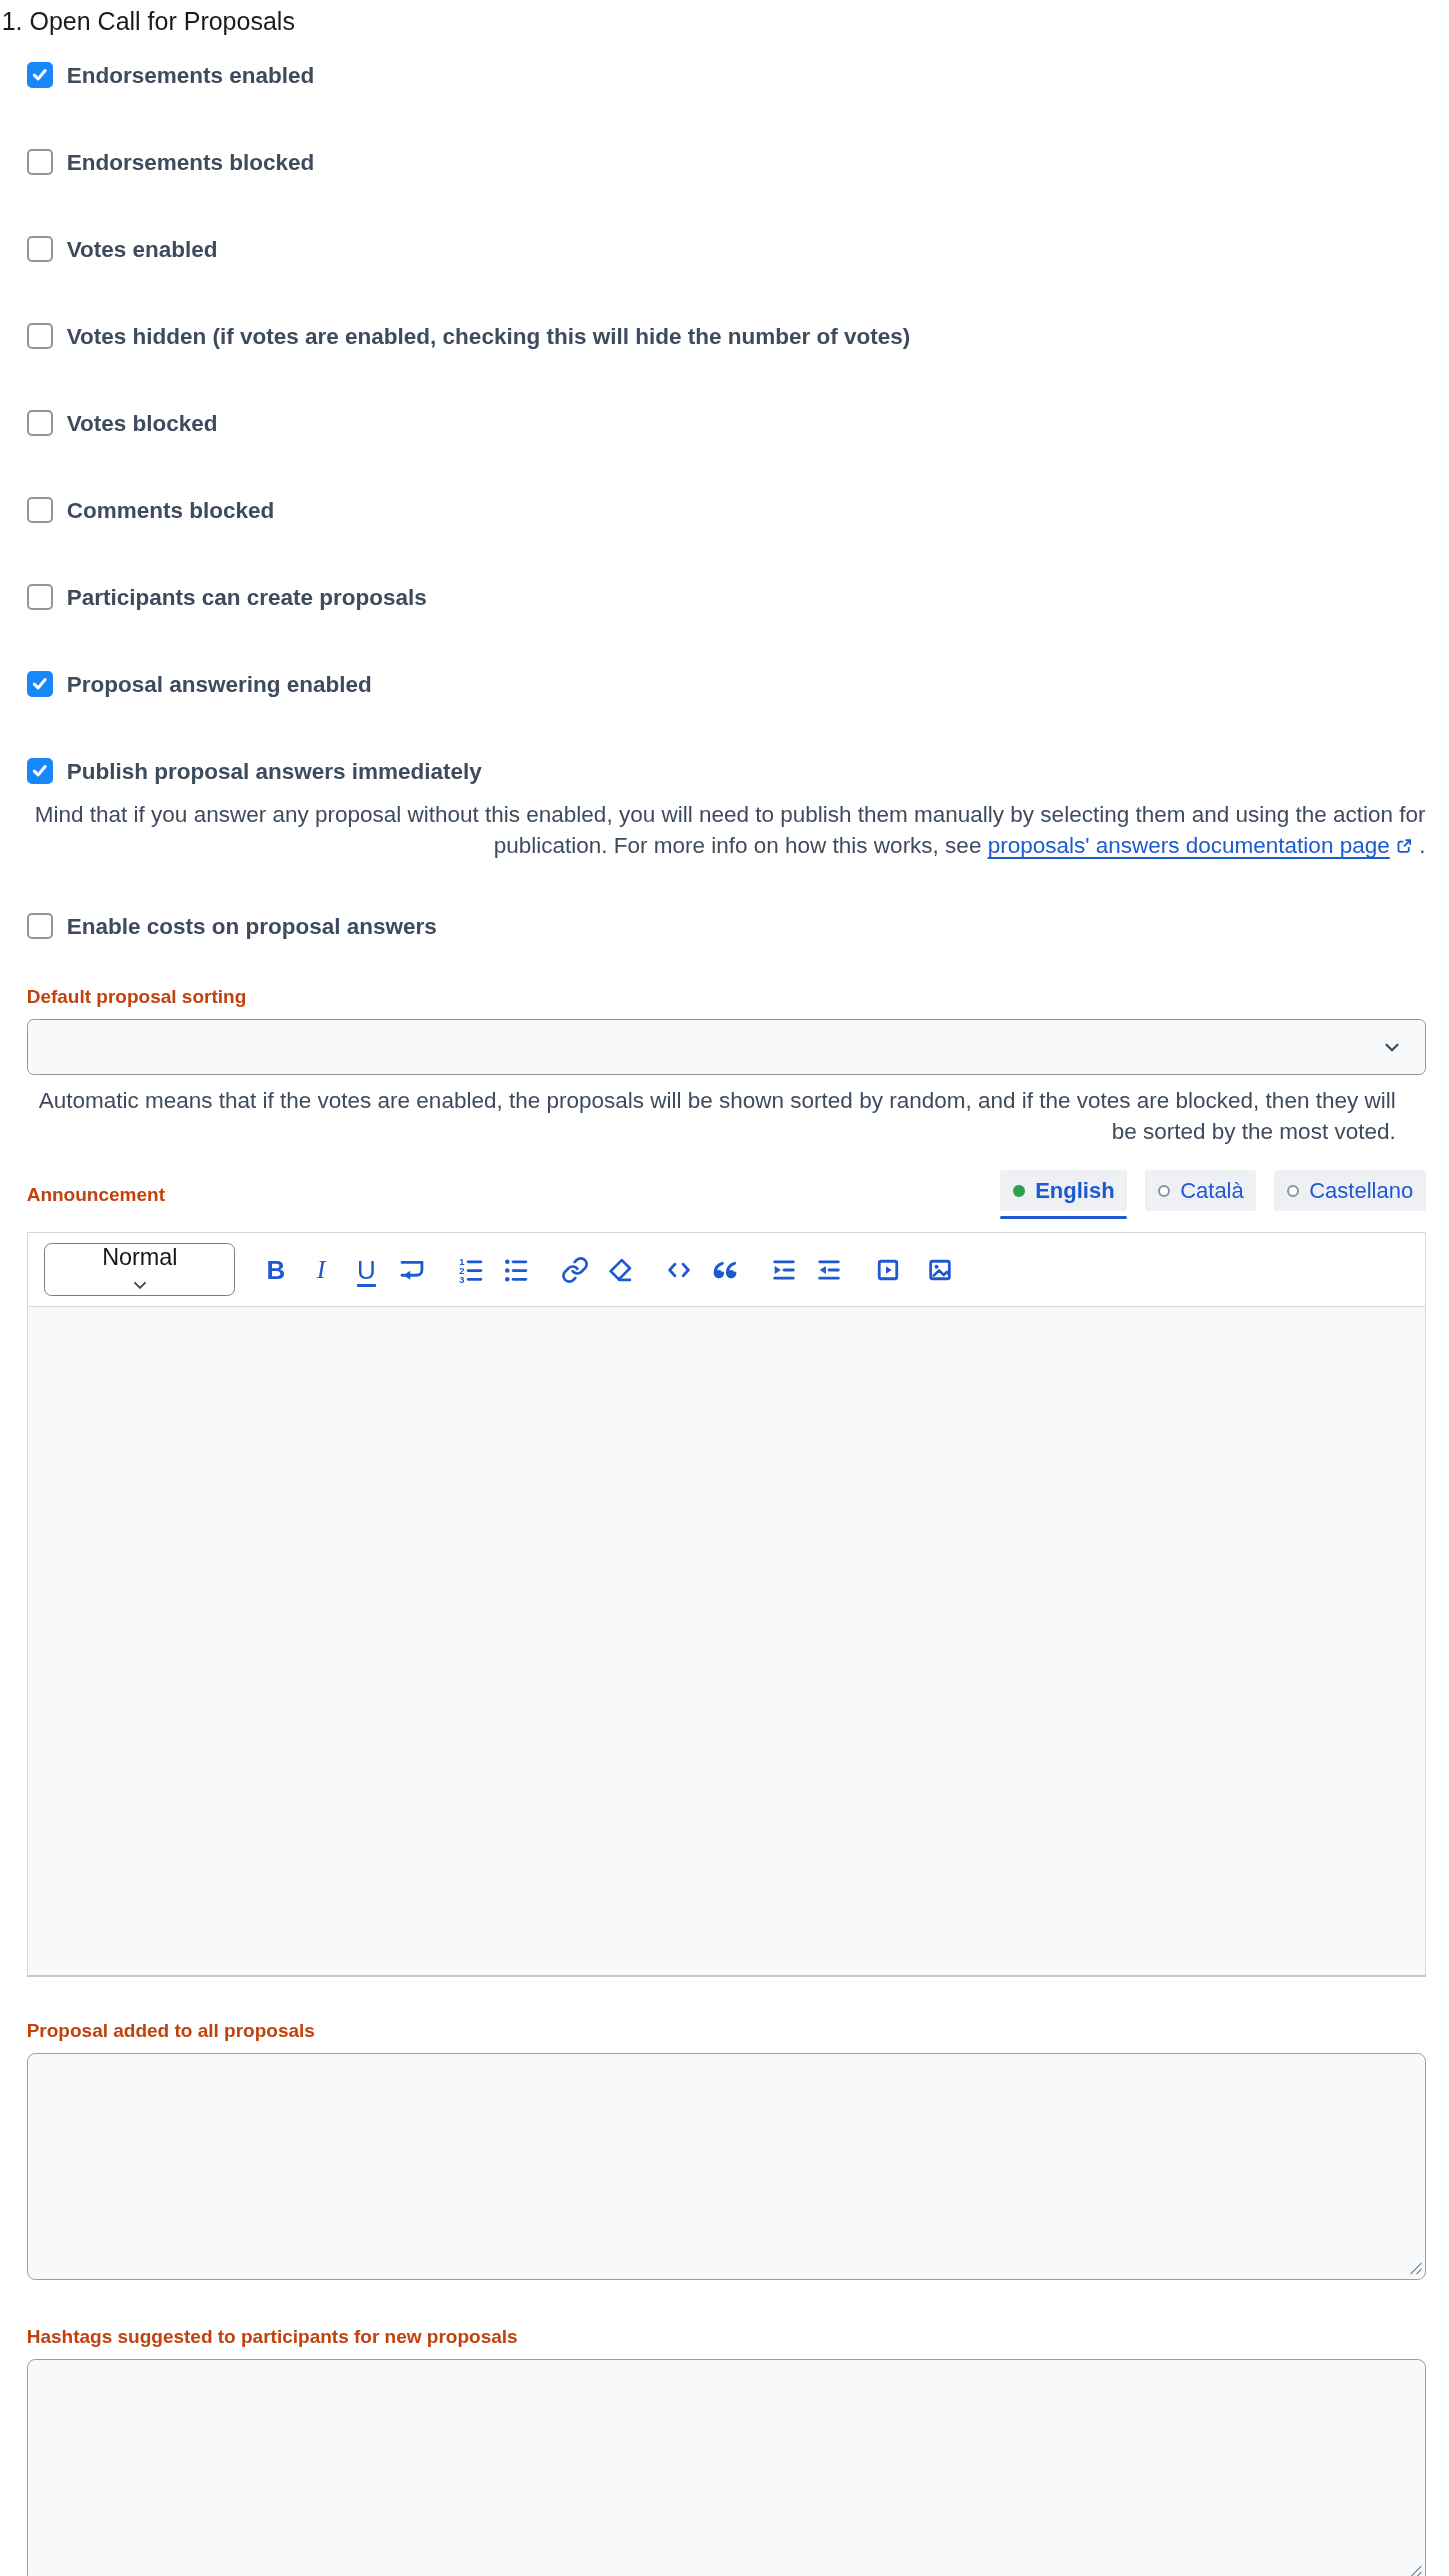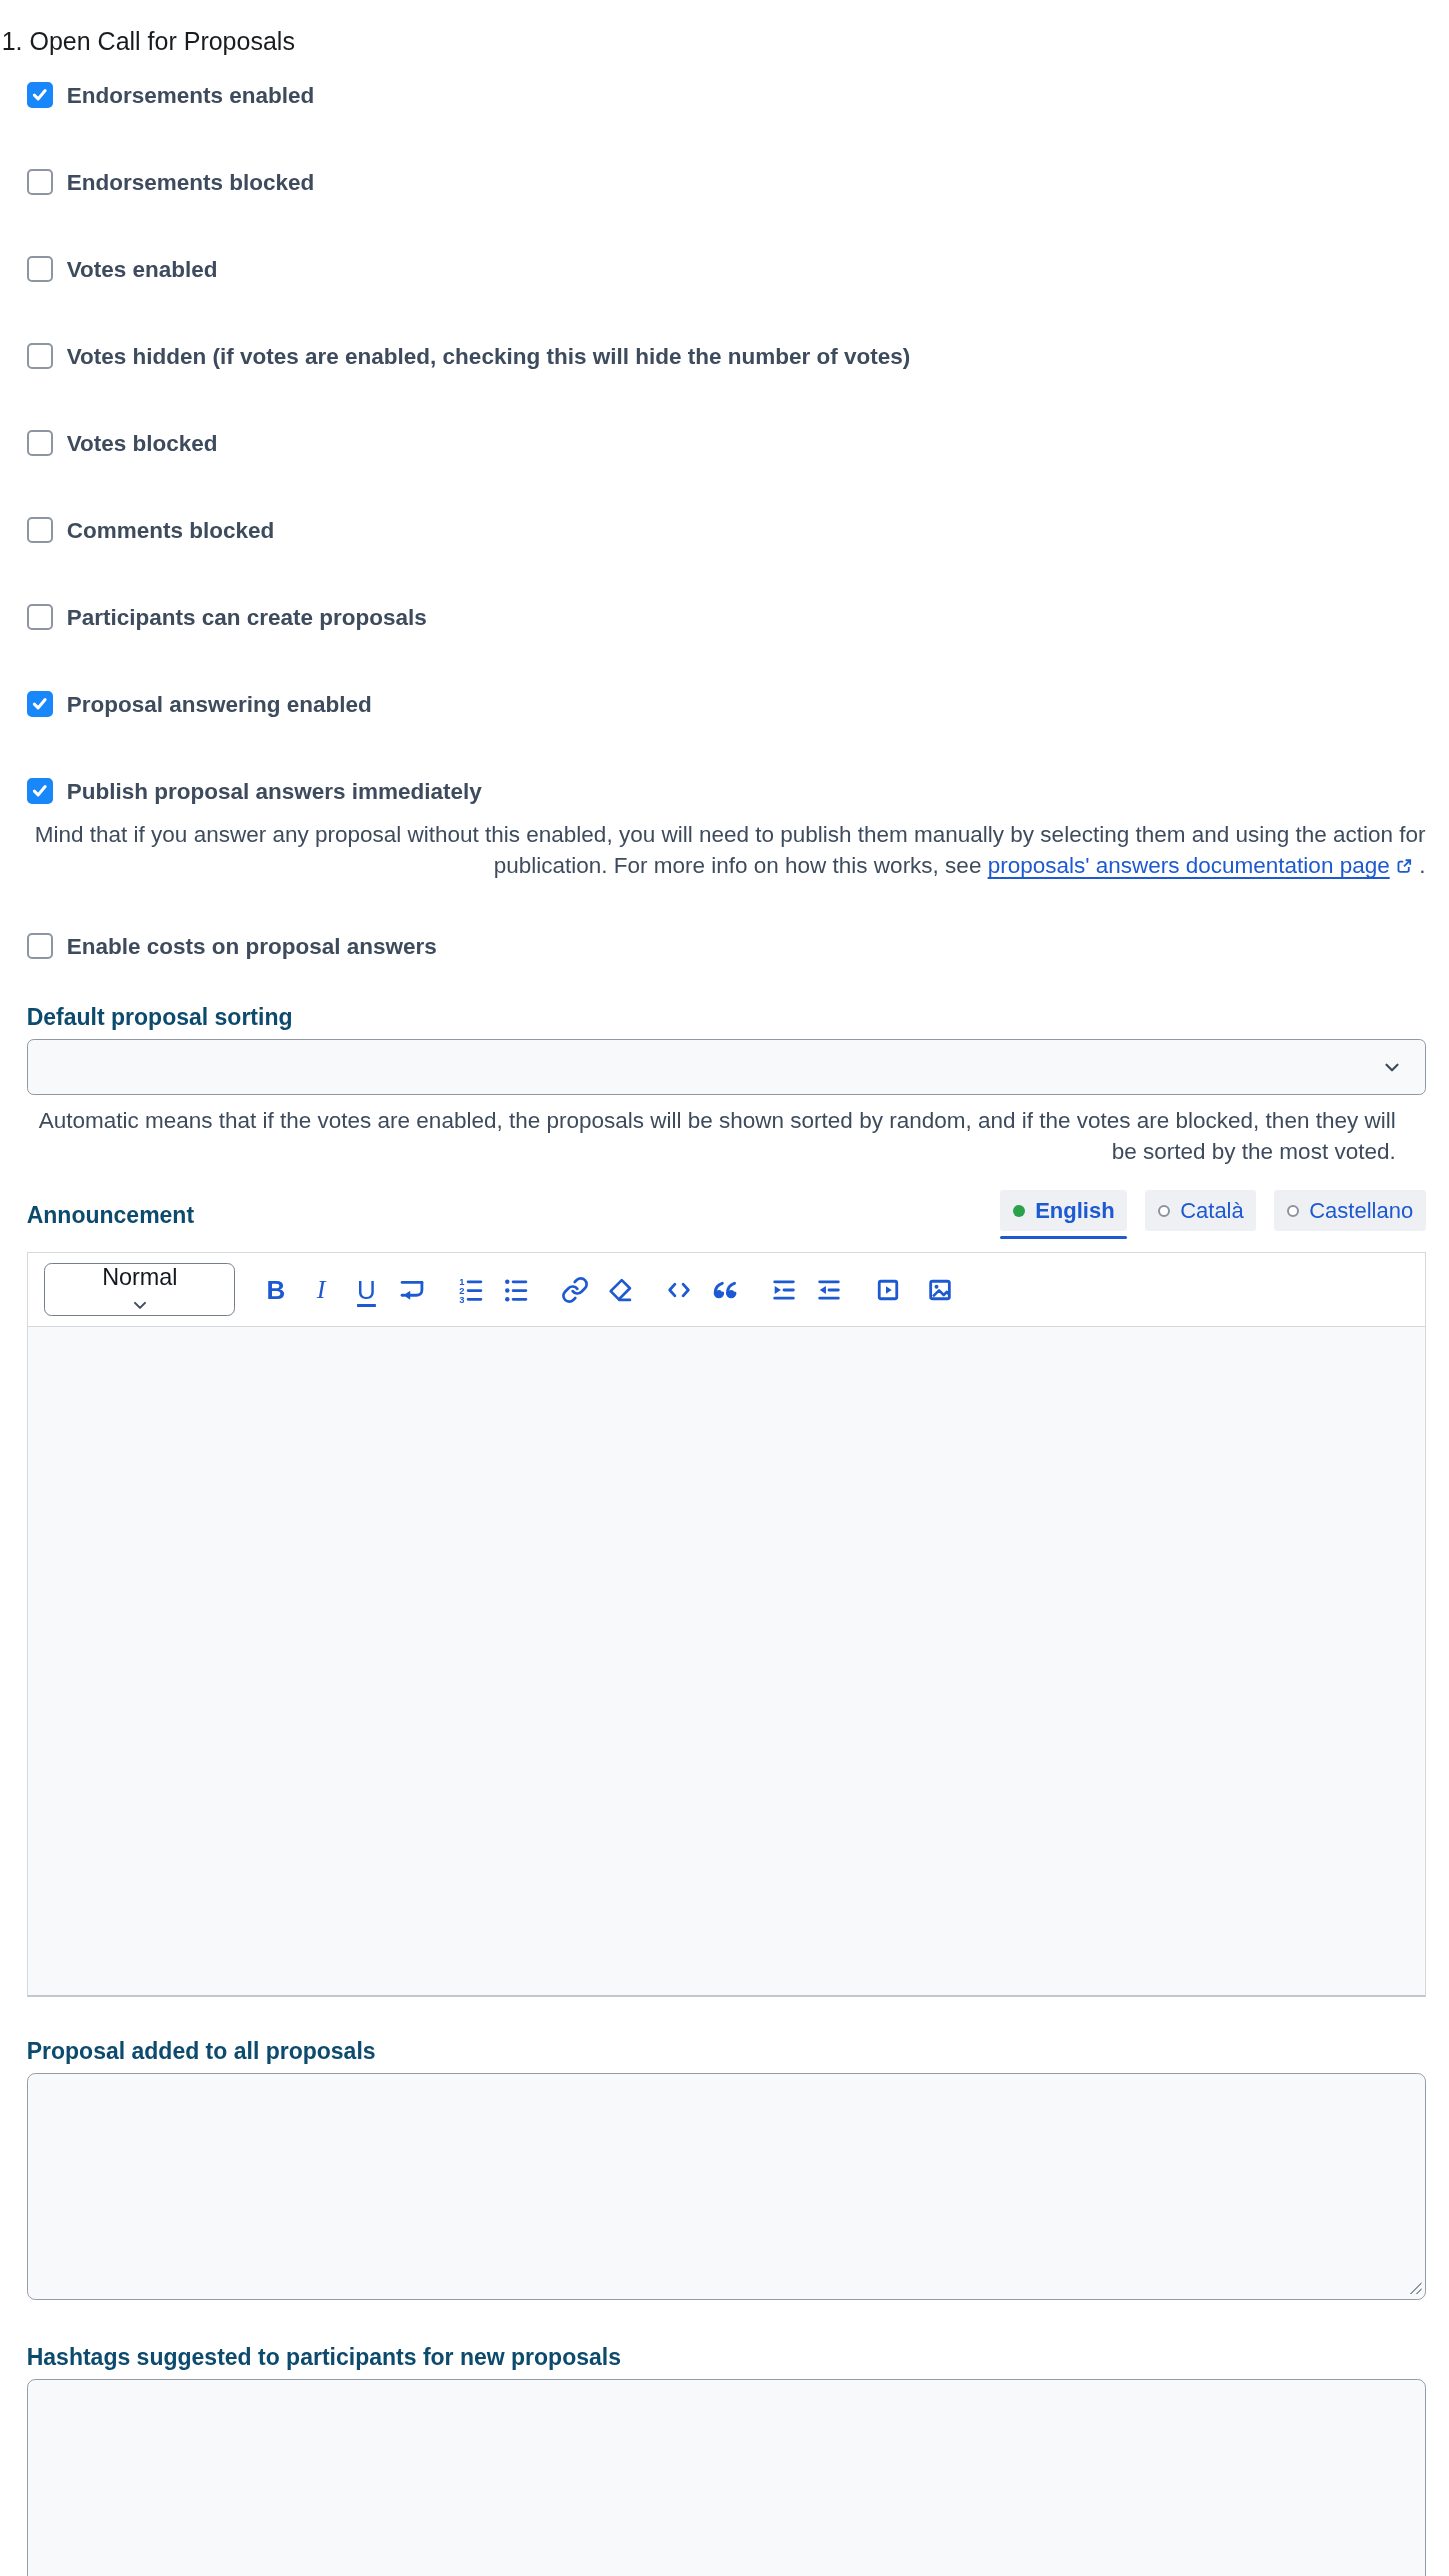--- a/index.html
+++ b/index.html
@@ -11,21 +11,20 @@
     color: #3d4b5d;
   }
   .page { padding: 5px 23.4px 28px 1.7px; }
 
   .page-title {
     font-size: 25px;
     line-height: 32px;
     color: #191c1f;
     font-weight: 400;
     margin-bottom: 25px;
-    margin-top: 20px;
   }
 
   .fields { padding-left: 25px; }
 
   
   .cb-row {
     display: flex;
     gap: 14px;
     margin-bottom: 59px;
   }
@@ -61,24 +60,24 @@
   .help-text a {
     color: #1d59d0;
     text-decoration: underline;
     text-underline-offset: 4.2px;
     font-weight: 400;
   }
   .ext-icon { display:inline-block; vertical-align: -1.7px; margin-left: 5px; }
 
   
   .field-label {
-    font-size: 23px;
+    font-size: 19px;
     font-weight: 700;
     line-height: 30px;
-    color: #0c4a6e;
+    color: #c2410c;
     margin-bottom: 6.7px;
   }
 
   
   .select-box {
     width: 1399px;
     height: 56px;
     border: 1.7px solid #8f97a5;
     border-radius: 6.7px;
     background: #f8f9fb;

